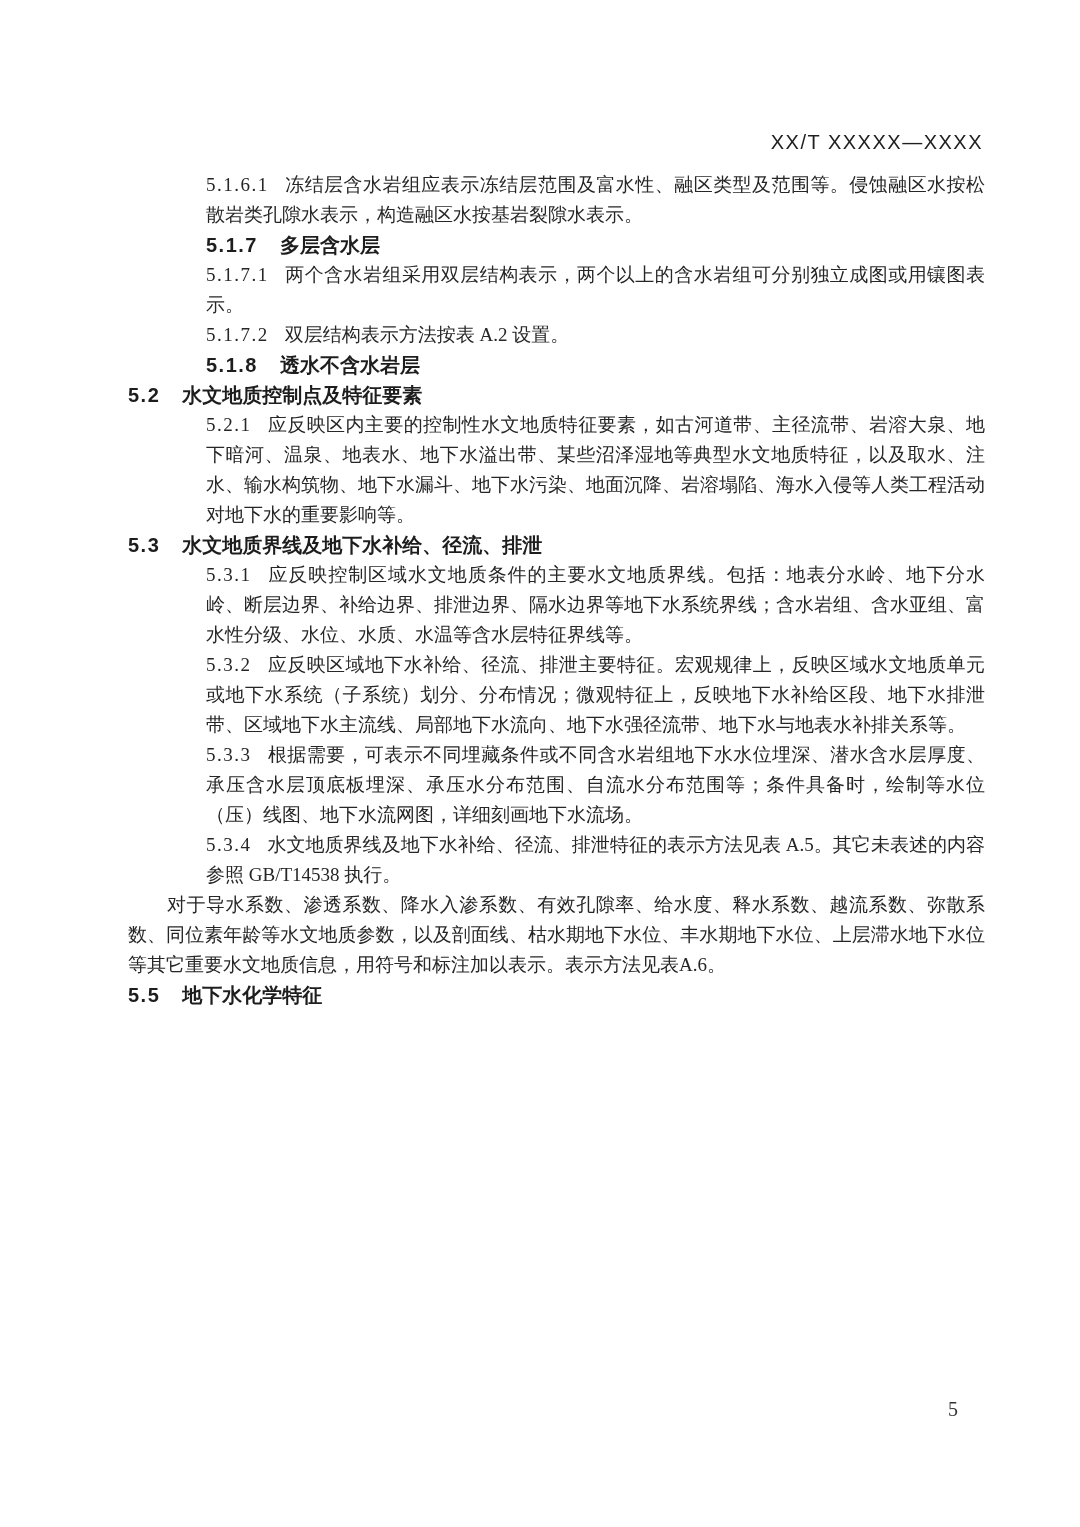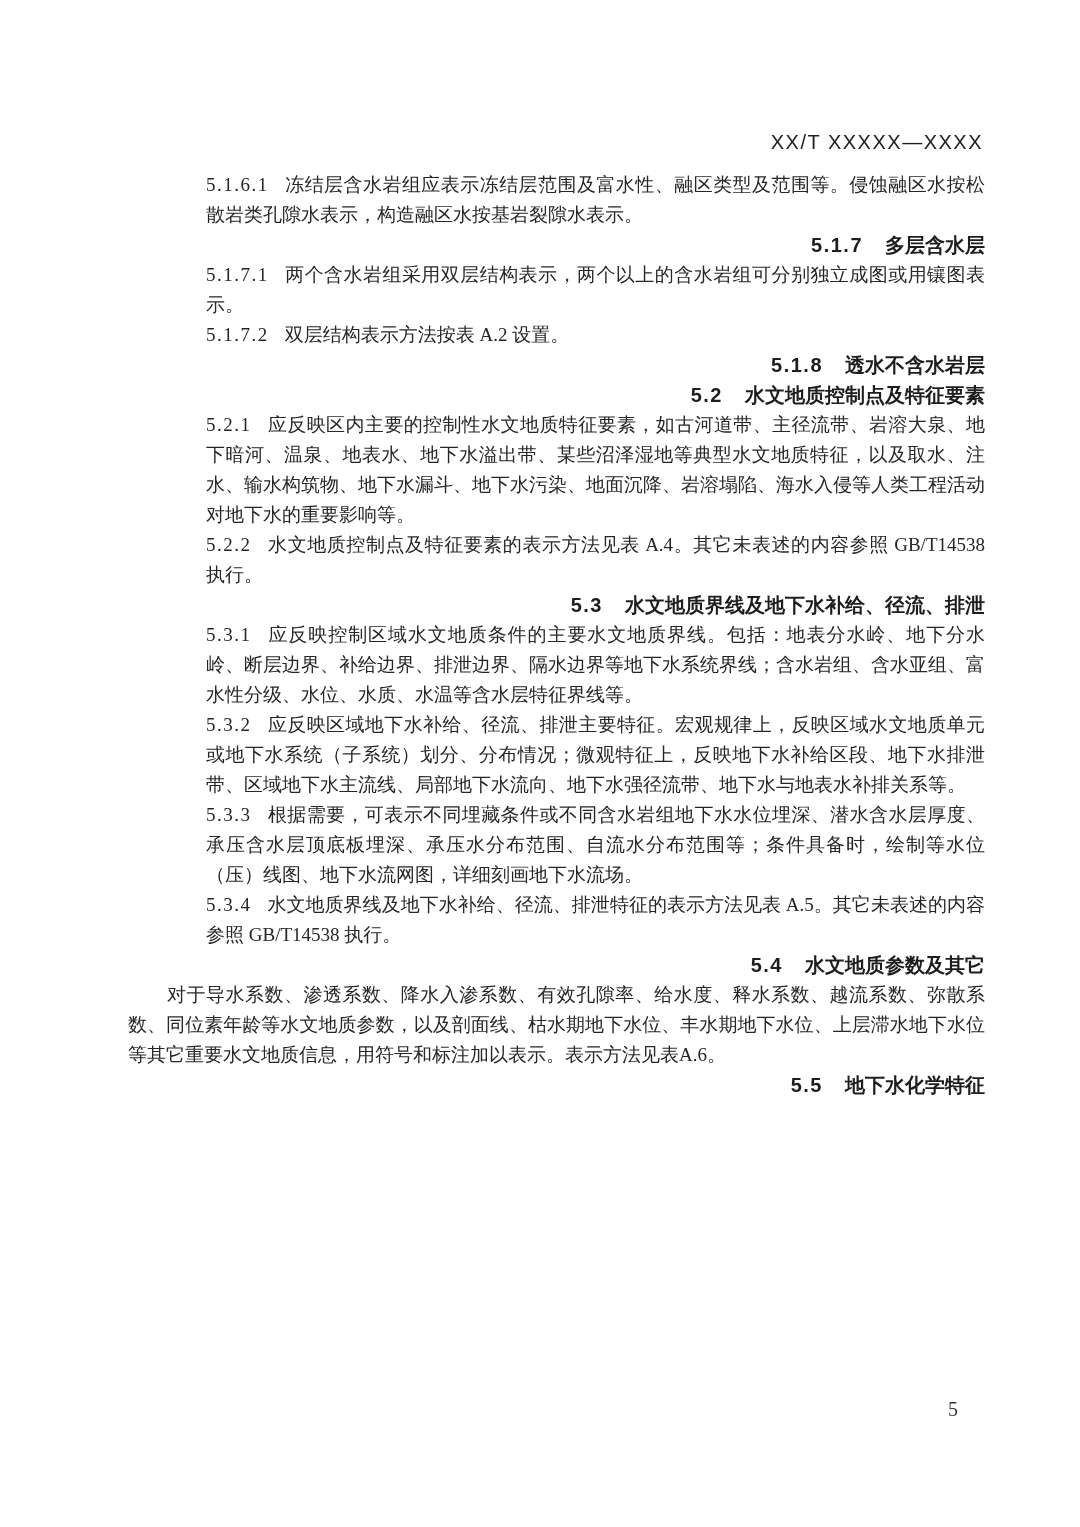--- a/index.html
+++ b/index.html
@@ -41,21 +41,21 @@
     text-justify: inter-ideograph;
     color: #262626;
   }
   .clause, .h3, .para-indent {
     margin-left: 78px;
   }
   .h2, .h3 {
     font-weight: bold;
     font-family: "Liberation Sans", "DejaVu Sans", sans-serif;
     font-size: 20px;
-    text-align: right;
+    text-align: left;
     color: #1d1d1d;
   }
   .para {
     text-indent: 39px;
   }
   .num {
     letter-spacing: 1.5px;
     margin-right: 16px;
     white-space: nowrap;
   }
@@ -78,24 +78,22 @@
 <div class="header-code">XX/T XXXXX—XXXX</div>
 
 <main class="doc-body">
     <p class="block clause"><span class="num">5.1.6.1</span><span class="txt">冻结层含水岩组应表示冻结层范围及富水性、融区类型及范围等。侵蚀融区水按松散岩类孔隙水表示，构造融区水按基岩裂隙水表示。</span></p>
     <p class="block h3"><span class="num">5.1.7</span><span class="txt">多层含水层</span></p>
     <p class="block clause"><span class="num">5.1.7.1</span><span class="txt">两个含水岩组采用双层结构表示，两个以上的含水岩组可分别独立成图或用镶图表示。</span></p>
     <p class="block clause"><span class="num">5.1.7.2</span><span class="txt">双层结构表示方法按表 A.2 设置。</span></p>
     <p class="block h3"><span class="num">5.1.8</span><span class="txt">透水不含水岩层</span></p>
     <p class="block h2"><span class="num">5.2</span><span class="txt">水文地质控制点及特征要素</span></p>
     <p class="block clause"><span class="num">5.2.1</span><span class="txt">应反映区内主要的控制性水文地质特征要素，如古河道带、主径流带、岩溶大泉、地下暗河、温泉、地表水、地下水溢出带、某些沼泽湿地等典型水文地质特征，以及取水、注水、输水构筑物、地下水漏斗、地下水污染、地面沉降、岩溶塌陷、海水入侵等人类工程活动对地下水的重要影响等。</span></p>
-    <p class="block clause"><span class="num">5.2.2</span><span class="txt">水文地质控制点及特征要素的表示方法见表 A.4。其它未表述的内容参照 GB/T14538 执行。</span></p>
     <p class="block h2"><span class="num">5.3</span><span class="txt">水文地质界线及地下水补给、径流、排泄</span></p>
     <p class="block clause"><span class="num">5.3.1</span><span class="txt">应反映控制区域水文地质条件的主要水文地质界线。包括：地表分水岭、地下分水岭、断层边界、补给边界、排泄边界、隔水边界等地下水系统界线；含水岩组、含水亚组、富水性分级、水位、水质、水温等含水层特征界线等。</span></p>
     <p class="block clause"><span class="num">5.3.2</span><span class="txt">应反映区域地下水补给、径流、排泄主要特征。宏观规律上，反映区域水文地质单元或地下水系统（子系统）划分、分布情况；微观特征上，反映地下水补给区段、地下水排泄带、区域地下水主流线、局部地下水流向、地下水强径流带、地下水与地表水补排关系等。</span></p>
     <p class="block clause"><span class="num">5.3.3</span><span class="txt">根据需要，可表示不同埋藏条件或不同含水岩组地下水水位埋深、潜水含水层厚度、承压含水层顶底板埋深、承压水分布范围、自流水分布范围等；条件具备时，绘制等水位（压）线图、地下水流网图，详细刻画地下水流场。</span></p>
     <p class="block clause"><span class="num">5.3.4</span><span class="txt">水文地质界线及地下水补给、径流、排泄特征的表示方法见表 A.5。其它未表述的内容参照 GB/T14538 执行。</span></p>
-    <p class="block h2"><span class="num">5.4</span><span class="txt">水文地质参数及其它</span></p>
     <p class="block para"><span class="txt">对于导水系数、渗透系数、降水入渗系数、有效孔隙率、给水度、释水系数、越流系数、弥散系数、同位素年龄等水文地质参数，以及剖面线、枯水期地下水位、丰水期地下水位、上层滞水地下水位等其它重要水文地质信息，用符号和标注加以表示。表示方法见表A.6。</span></p>
     <p class="block h2"><span class="num">5.5</span><span class="txt">地下水化学特征</span></p>
   </main>
 
 <div class="page-number">5</div>
 
 </body></html>

